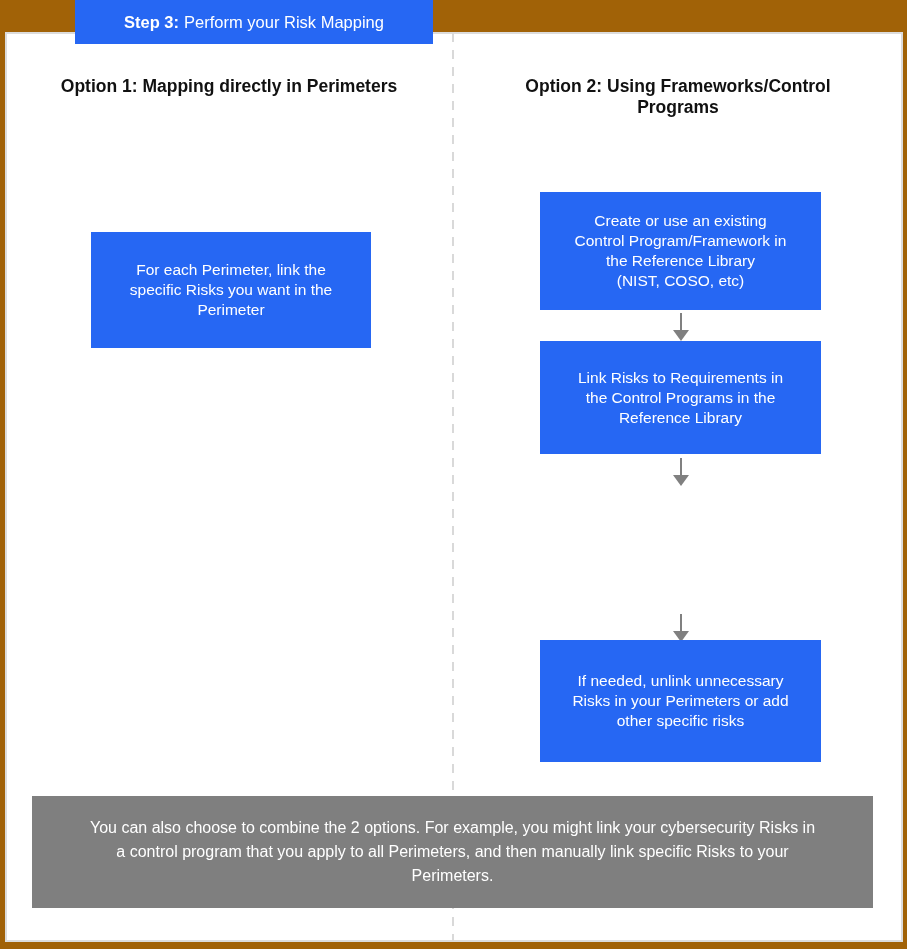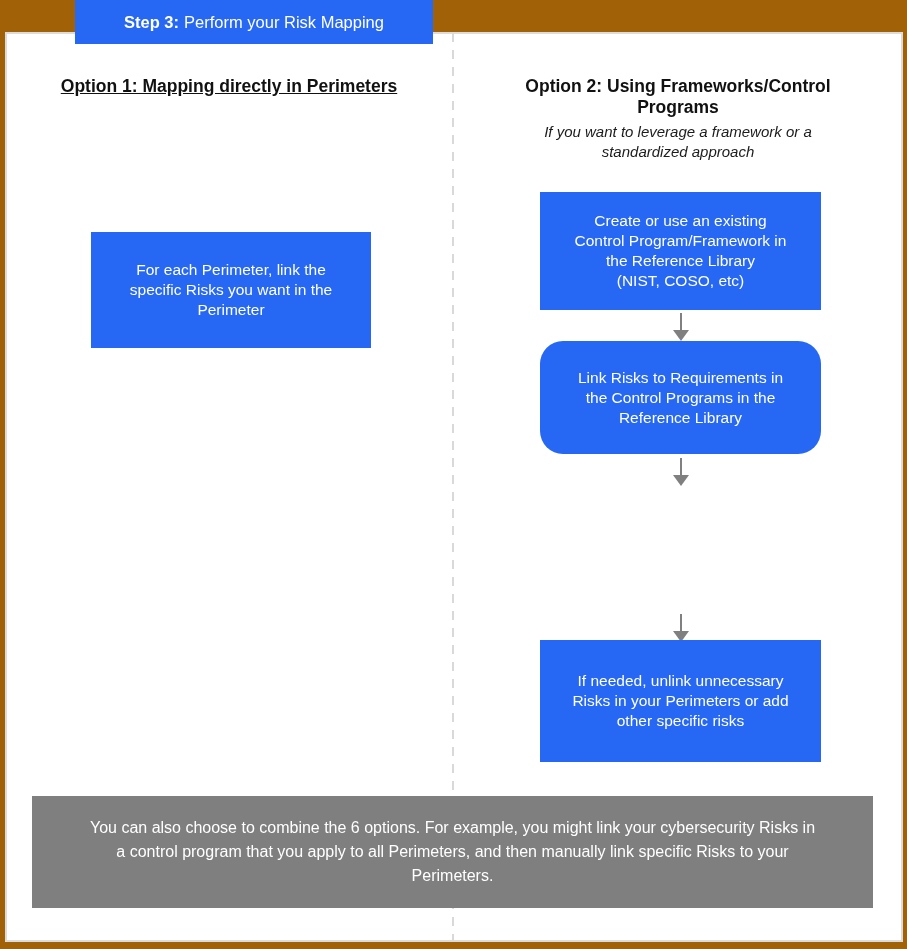--- a/index.html
+++ b/index.html
@@ -16,32 +16,32 @@
   .header { position:absolute; left:75px; top:0; width:358px; height:44px;
     background:#2667F3; color:#ffffff; display:flex; align-items:center;
     justify-content:center; font-size:16.5px; z-index:5; }
   .header .bold { font-weight:700; margin-right:5px; }
 
   .col-title { position:absolute; text-align:center; color:#111111;
     font-size:17.5px; font-weight:700; line-height:21px; white-space:pre-line; }
   .col-sub { position:absolute; text-align:center; color:#1c1c1c;
     font-size:15px; font-style:italic; line-height:20px; white-space:pre-line; }
 
-  #opt1-title { left:5px;   top:76px;  width:448px;text-decoration:underline; }
+  #opt1-title { left:5px;   top:76px;  width:448px; }
   #opt1-sub   { left:5px;   top:99px;  width:448px; }
   #opt2-title { left:453px; top:76px;  width:450px; }
   #opt2-sub   { left:453px; top:122px; width:450px; }
 
   .bluebox { position:absolute; background:#2667F3; color:#ffffff;
     display:flex; align-items:center; justify-content:center; text-align:center;
     font-size:15.5px; font-weight:500; line-height:20px; white-space:pre-line;
     z-index:3; }
   #box-left { left:91px;  top:192px; width:280px; height:116px;margin-top:40px; }
   #rb1      { left:540px; top:192px; width:281px; height:118px; }
-  #rb2      { left:540px; top:341px; width:281px; height:113px;border-radius:23px; }
+  #rb2      { left:540px; top:341px; width:281px; height:113px; }
   #rb3      { left:540px; top:490px; width:281px; height:122px; }
   #rb4      { left:540px; top:640px; width:281px; height:122px; }
 
   .flow-arrow { position:absolute; left:673px; width:16px; height:28px; z-index:2; }
   .flow-arrow .stem { position:absolute; left:7px; top:0; width:2px; height:18px;
     background:#808080; }
   .flow-arrow .head { position:absolute; left:0; top:17px; width:0; height:0;
     border-left:8px solid transparent; border-right:8px solid transparent;
     border-top:11px solid #808080; }
   #arrow1 { top:313px; } #arrow2 { top:458px; } #arrow3 { top:614px; }
@@ -61,22 +61,20 @@
 
   <div class="header">
     <span class="bold">Step 3:</span>
     <span>Perform your Risk Mapping</span>
   </div>
 
   <div class="col-title" id="opt1-title">Option 1: Mapping directly in Perimeters</div>
 
   <div class="col-title" id="opt2-title">Option 2: Using Frameworks/Control
 Programs</div>
-  <div class="col-sub" id="opt2-sub">If you want to leverage a framework or a
-standardized approach</div>
 
   <div class="bluebox" id="box-left">For each Perimeter, link the
 specific Risks you want in the
 Perimeter</div>
 
   <div class="bluebox" id="rb1">Create or use an existing
 Control Program/Framework in
 the Reference Library
 (NIST, COSO, etc)</div>
 
@@ -97,17 +95,17 @@
 
   <div class="flow-arrow" id="arrow3">
     <div class="stem"></div>
     <div class="head"></div>
   </div>
 
   <div class="bluebox" id="rb4">If needed, unlink unnecessary
 Risks in your Perimeters or add
 other specific risks</div>
 
-  <div class="footer">You can also choose to combine the 6 options. For example, you might link your cybersecurity Risks in
+  <div class="footer">You can also choose to combine the 2 options. For example, you might link your cybersecurity Risks in
 a control program that you apply to all Perimeters, and then manually link specific Risks to your
 Perimeters.</div>
 
 </div>
 
 </body></html>

